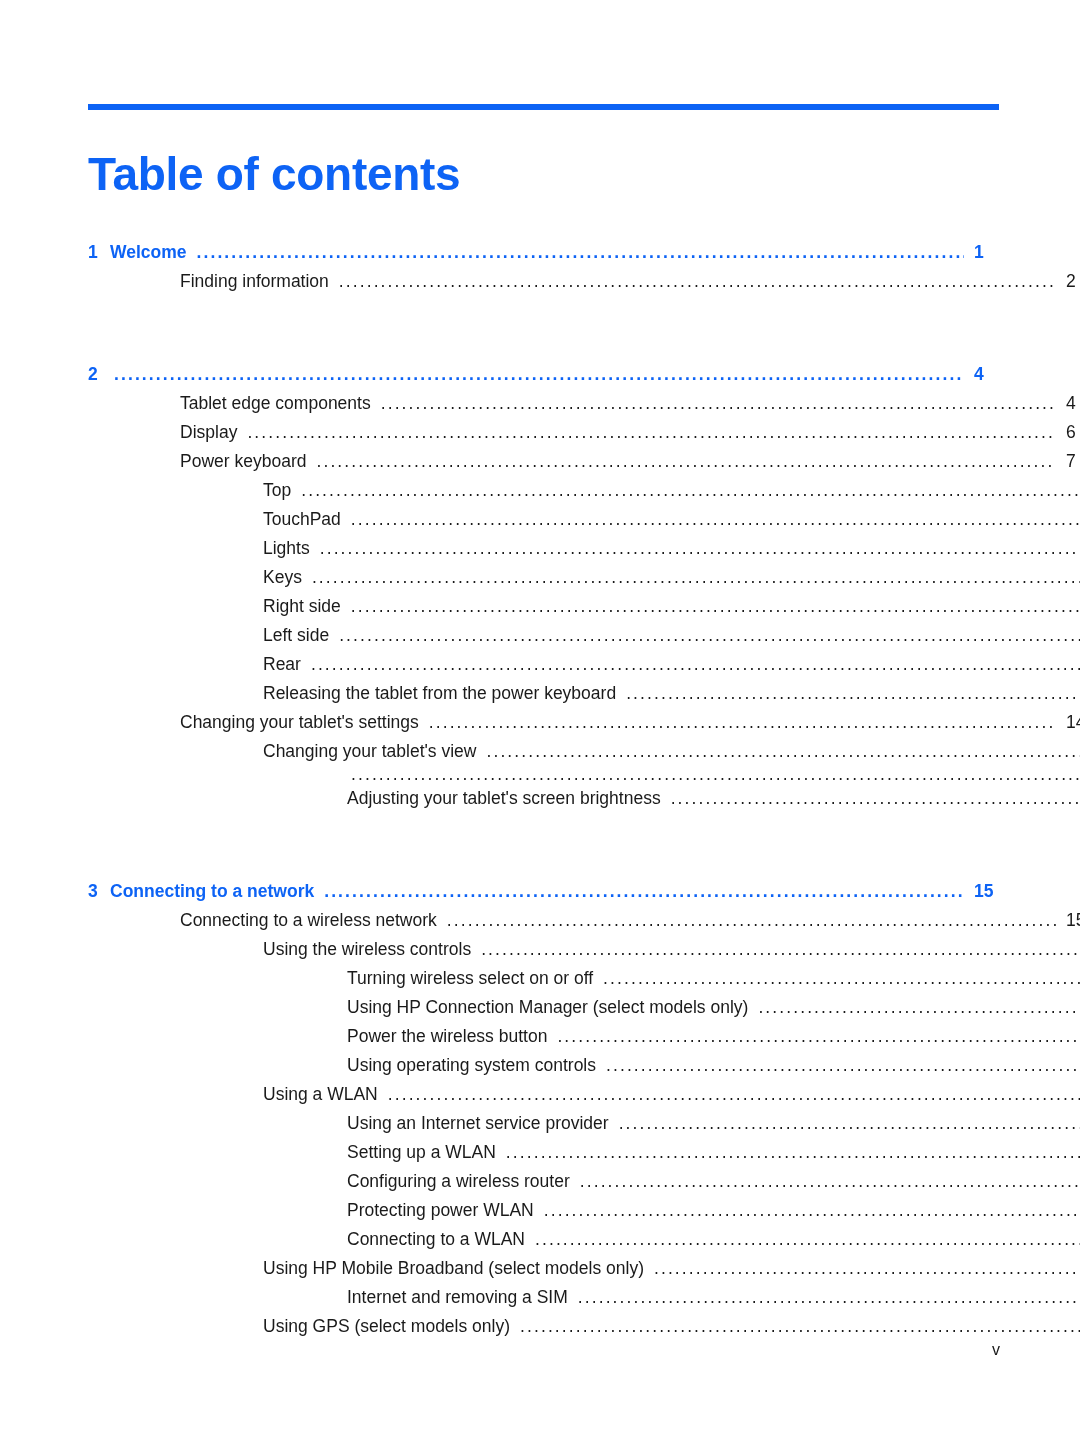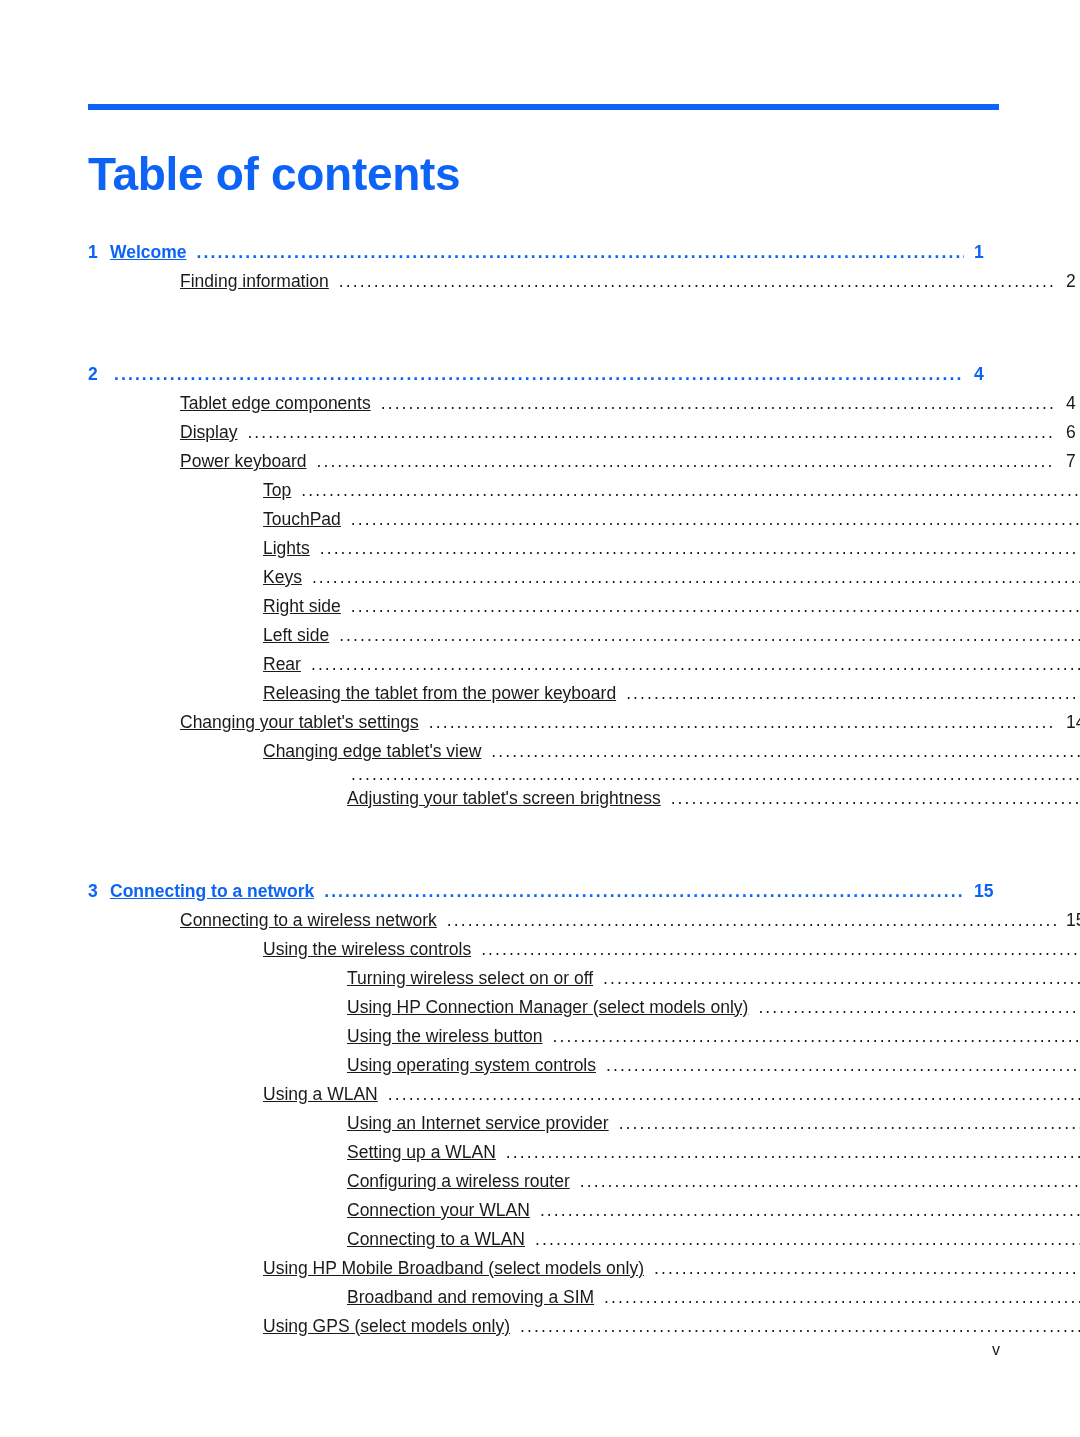--- a/index.html
+++ b/index.html
@@ -86,21 +86,20 @@
 
   
   .indent-0 { padding-left: 0px; }
   .indent-1 { padding-left: 92px; }
   .indent-2 { padding-left: 175px; }
   .indent-3 { padding-left: 259px; }
 
   .entry-label {
     flex: 0 0 auto;
     padding-right: 6px;
-    text-decoration: underline;
   }
 
   .leader {
     flex: 1 1 auto;
     overflow: hidden;
     height: 1em;
     position: relative;
     margin: 0 4px;
   }
   .leader::before {
@@ -202,21 +201,21 @@
       <div class="toc-entry lvl2 indent-2">
         <span class="entry-label">Releasing the tablet from the power keyboard</span>
         <span class="leader"></span>
       </div>
       <div class="toc-entry lvl1 indent-1">
         <span class="entry-label">Changing your tablet's settings</span>
         <span class="leader"></span>
         <span class="page-num">14</span>
       </div>
       <div class="toc-entry lvl2 indent-2">
-        <span class="entry-label">Changing edge tablet's view</span>
+        <span class="entry-label">Changing your tablet's view</span>
         <span class="leader"></span>
       </div>
       <div class="toc-entry lvl3 indent-3">
         <span class="leader"></span>
       </div>
       <div class="toc-entry lvl3 indent-3">
         <span class="entry-label">Adjusting your tablet's screen brightness</span>
         <span class="leader"></span>
       </div>
       <div class="toc-entry chapter indent-0 gap-before">
@@ -236,21 +235,21 @@
       </div>
       <div class="toc-entry lvl3 indent-3">
         <span class="entry-label">Turning wireless select on or off</span>
         <span class="leader"></span>
       </div>
       <div class="toc-entry lvl3 indent-3">
         <span class="entry-label">Using HP Connection Manager (select models only)</span>
         <span class="leader"></span>
       </div>
       <div class="toc-entry lvl3 indent-3">
-        <span class="entry-label">Using the wireless button</span>
+        <span class="entry-label">Power the wireless button</span>
         <span class="leader"></span>
       </div>
       <div class="toc-entry lvl3 indent-3">
         <span class="entry-label">Using operating system controls</span>
         <span class="leader"></span>
       </div>
       <div class="toc-entry lvl2 indent-2">
         <span class="entry-label">Using a WLAN</span>
         <span class="leader"></span>
       </div>
@@ -260,33 +259,33 @@
       </div>
       <div class="toc-entry lvl3 indent-3">
         <span class="entry-label">Setting up a WLAN</span>
         <span class="leader"></span>
       </div>
       <div class="toc-entry lvl3 indent-3">
         <span class="entry-label">Configuring a wireless router</span>
         <span class="leader"></span>
       </div>
       <div class="toc-entry lvl3 indent-3">
-        <span class="entry-label">Connection your WLAN</span>
+        <span class="entry-label">Protecting power WLAN</span>
         <span class="leader"></span>
       </div>
       <div class="toc-entry lvl3 indent-3">
         <span class="entry-label">Connecting to a WLAN</span>
         <span class="leader"></span>
       </div>
       <div class="toc-entry lvl2 indent-2">
         <span class="entry-label">Using HP Mobile Broadband (select models only)</span>
         <span class="leader"></span>
       </div>
       <div class="toc-entry lvl3 indent-3">
-        <span class="entry-label">Broadband and removing a SIM</span>
+        <span class="entry-label">Internet and removing a SIM</span>
         <span class="leader"></span>
       </div>
       <div class="toc-entry lvl2 indent-2">
         <span class="entry-label">Using GPS (select models only)</span>
         <span class="leader"></span>
       </div>
     </div>
 
   <div class="folio">v</div>
 

